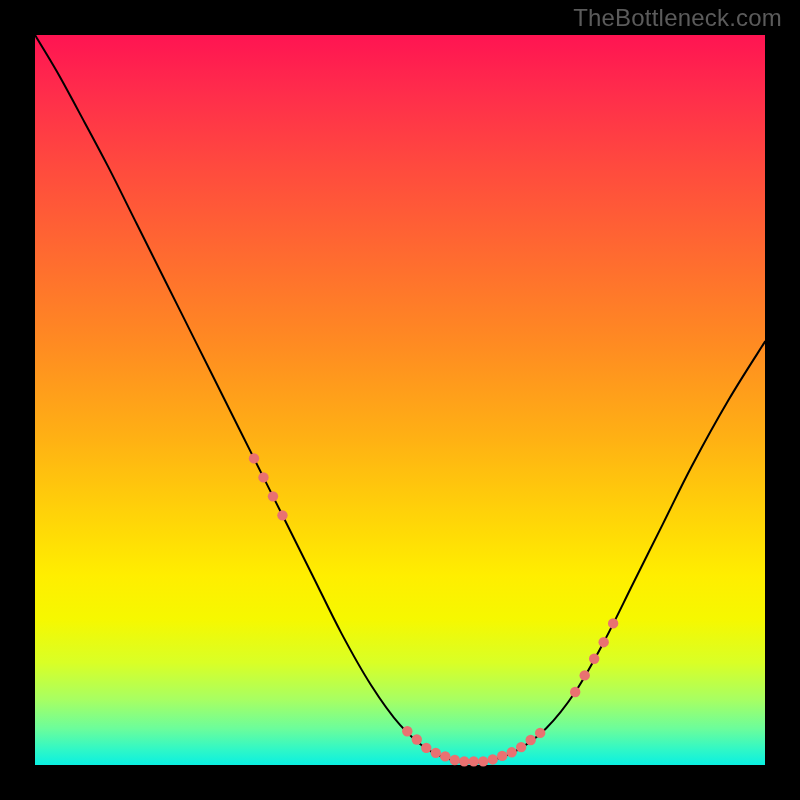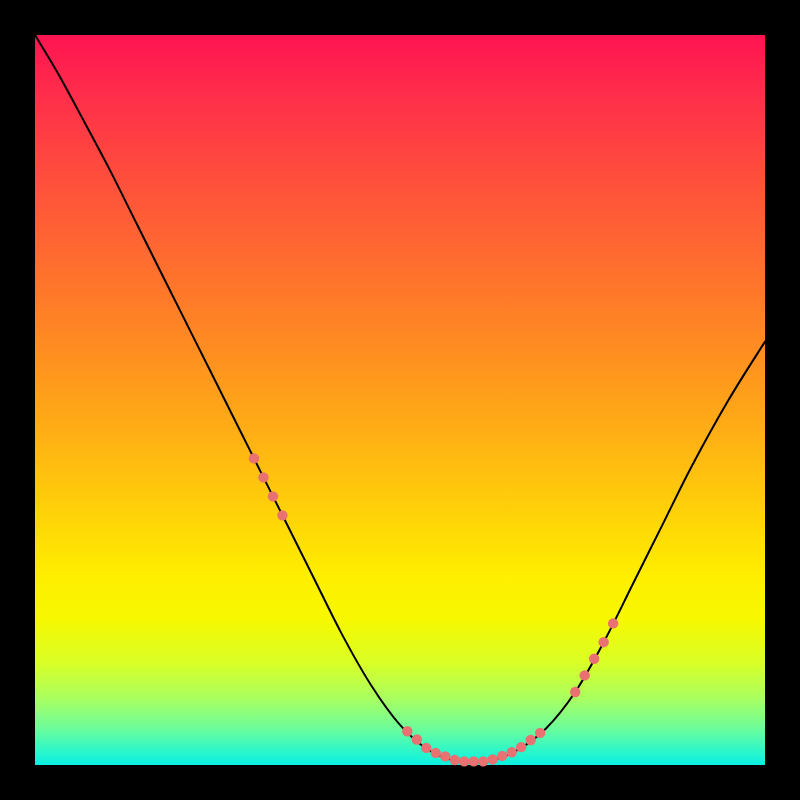--- a/index.html
+++ b/index.html
@@ -59,20 +59,21 @@
     width: 730px;
     height: 730px;
     overflow: visible;
   }
 </style>
 </head>
 <body>
 
 <div class="frame">
 
+  <div class="watermark">TheBottleneck.com</div>
 
   <div class="plot-area">
     <svg class="curve" viewBox="0 0 730 730" preserveAspectRatio="none">
       <path id="main-curve" fill="none" stroke="#000000" stroke-width="2" stroke-linecap="round" d="M 0 0 C 3.9419999999999997 6.569999999999999, 14.015999999999998 22.703000000000003, 21.9 36.5 C 29.784 50.297, 34.602 59.56799999999996, 43.8 76.64999999999998 C 52.998 93.732, 62.488 111.0330000000001, 73 131.4000000000001 C 83.512 151.76700000000008, 91.688 168.77599999999998, 102.2 189.79999999999995 C 112.712 210.82399999999993, 120.888 227.176, 131.4 248.2 C 141.912 269.224, 150.088 285.576, 160.6 306.6 C 171.112 327.624, 179.288 343.976, 189.8 365 C 200.312 386.024, 208.488 402.37600000000003, 219 423.40000000000003 C 229.512 444.42400000000004, 237.68800000000002 460.77599999999995, 248.20000000000002 481.79999999999995 C 258.712 502.82399999999996, 266.888 519.176, 277.4 540.2 C 287.912 561.224, 296.08799999999997 578.89, 306.59999999999997 598.6 C 317.11199999999997 618.3100000000001, 325.288 633.2750000000001, 335.8 649.7 C 346.312 666.125, 354.488 678.024, 365 689.85 C 375.512 701.676, 383.68800000000005 708.8299999999999, 394.20000000000005 715.4 C 404.71200000000005 721.97, 412.888 724.379, 423.4 726.35 C 433.912 728.321, 442.088 728.321, 452.6 726.35 C 463.112 724.379, 471.288 721.313, 481.8 715.4 C 492.312 709.487, 500.48799999999994 704.012, 510.99999999999994 693.5 C 521.512 682.988, 529.688 672.768, 540.2 657 C 550.7120000000001 641.232, 558.888 625.61, 569.4 605.9 C 579.9119999999999 586.1899999999999, 588.088 568.524, 598.5999999999999 547.5 C 609.1119999999999 526.476, 617.2879999999999 510.124, 627.8 489.1 C 638.312 468.076, 645.174 453.03800000000007, 657 430.70000000000005 C 668.826 408.362, 680.36 387.338, 693.5 365 C 706.64 342.662, 723.43 317.112, 730 306.6"></path>
       <g id="highlight-group">
           <circle cx="219.00" cy="423.40" r="5.2" fill="#e97171"></circle>
           <circle cx="228.49" cy="442.38" r="5.2" fill="#e97171"></circle>
           <circle cx="237.98" cy="461.36" r="5.2" fill="#e97171"></circle>
           <circle cx="247.47" cy="480.34" r="5.2" fill="#e97171"></circle>
           <circle cx="372.30" cy="696.24" r="5.2" fill="#e97171"></circle>

